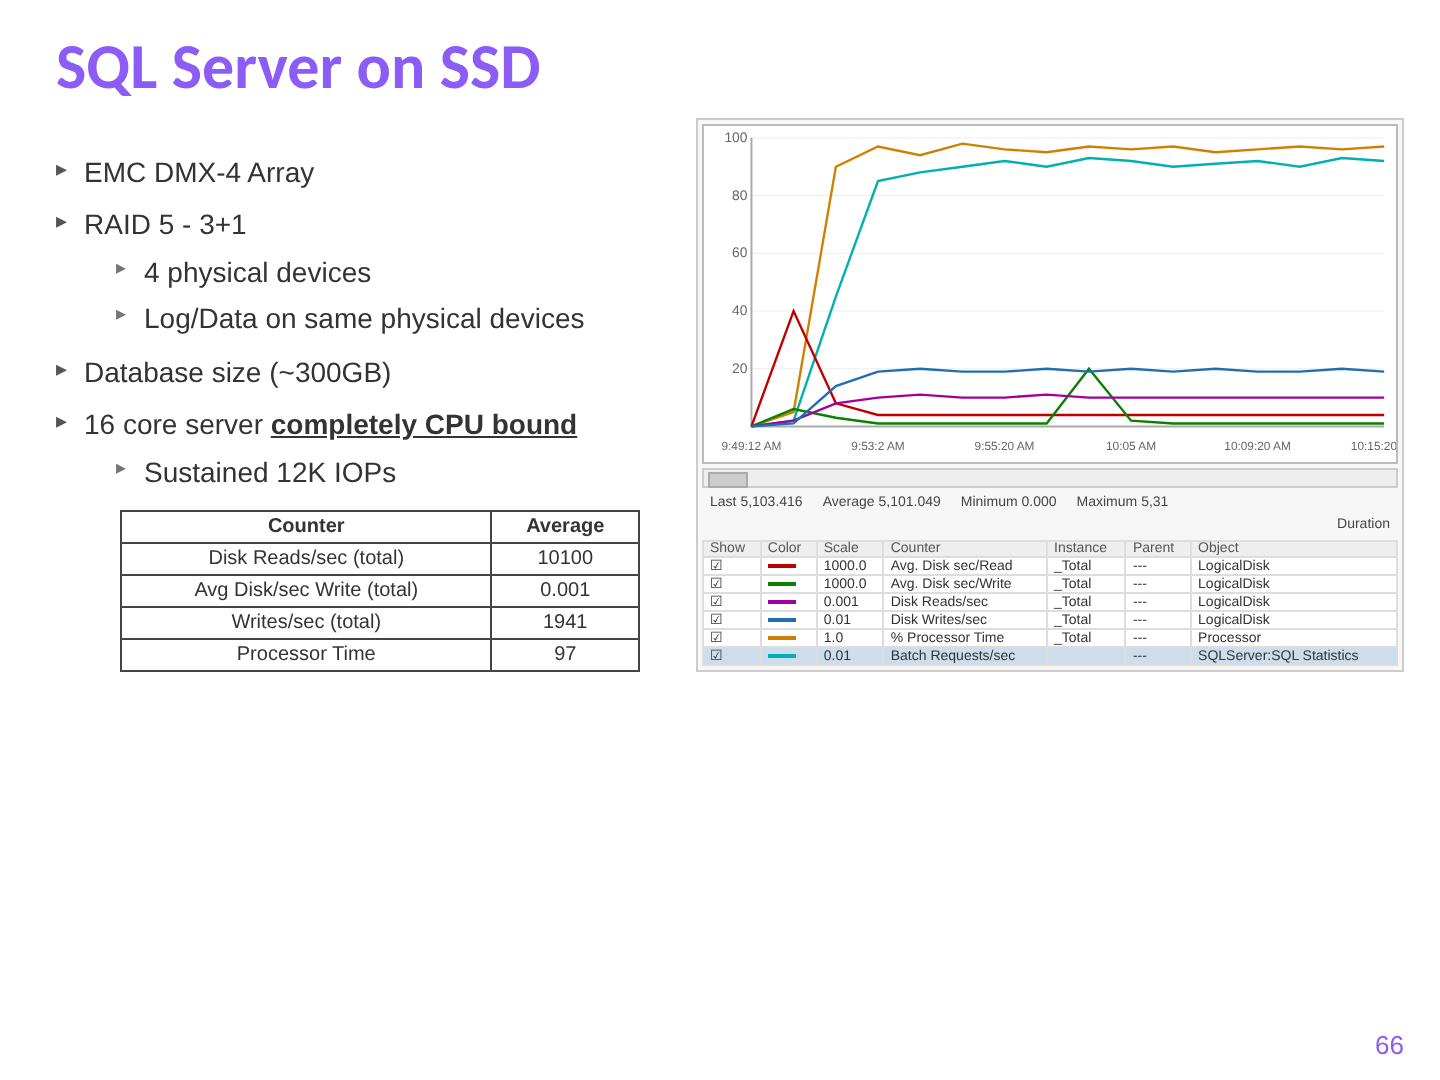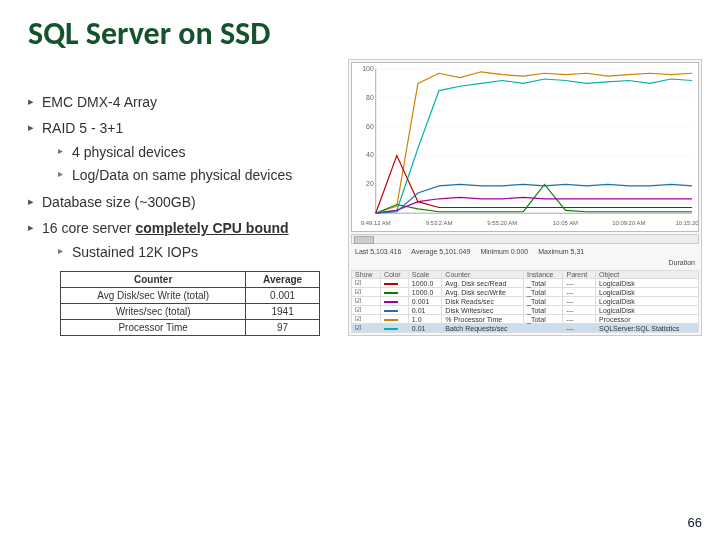--- a/index.html
+++ b/index.html
@@ -9,21 +9,21 @@
     background: #fff;
     font-family: "Segoe UI", Tahoma, sans-serif;
     color: #333;
     position: relative;
     overflow: hidden;
   }
   .slide-title {
     font-family: "Calibri", "Segoe UI", sans-serif;
     font-size: 32px;
     font-weight: 700;
-    color: #14532d;
+    color: #8b5cf6;
     padding: 14px 0 6px 28px;
   }
   .content {
     display: flex;
     flex-direction: row;
     gap: 8px;
     padding: 0 8px 0 20px;
     align-items: flex-end;
   }
   .left-col { width: 320px; }
@@ -67,21 +67,21 @@
   table.counters th, table.counters td {
     border: 1px solid #444;
     padding: 2px 4px;
     text-align: center;
   }
   table.counters th { font-weight: 700; background: #fff; }
   .slide-num {
     position: absolute;
     bottom: 10px; right: 18px;
     font-size: 13px;
-    color: #0f172a;
+    color: #8b5cf6;
   }
   
   .perfmon {
     border: 1px solid #ccc;
     background: #f7f7f7;
     font-size: 8px;
     color: #333;
     width: 354px;
     display: flex;
     flex-direction: column;
@@ -155,20 +155,24 @@
     </ul>
 
     <table class="counters">
       <thead>
         <tr>
           <th>Counter</th>
           <th>Average</th>
         </tr>
       </thead>
       <tbody id="tbl-body">
+          <tr>
+            <td>Disk Reads/sec (total)</td>
+            <td>10100</td>
+          </tr>
           <tr>
             <td>Avg Disk/sec Write (total)</td>
             <td>0.001</td>
           </tr>
           <tr>
             <td>Writes/sec (total)</td>
             <td>1941</td>
           </tr>
           <tr>
             <td>Processor Time</td>

